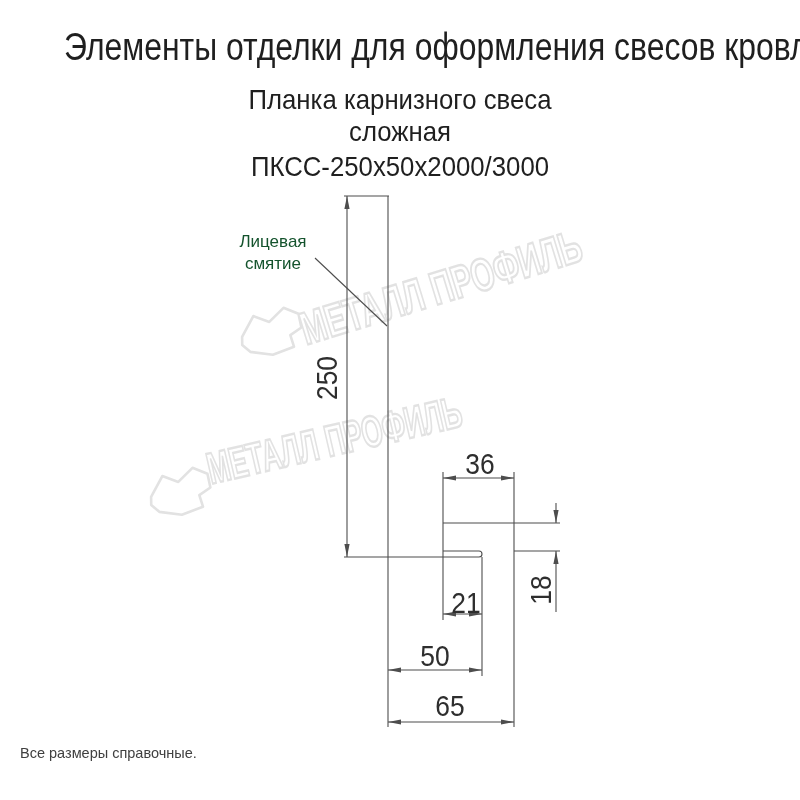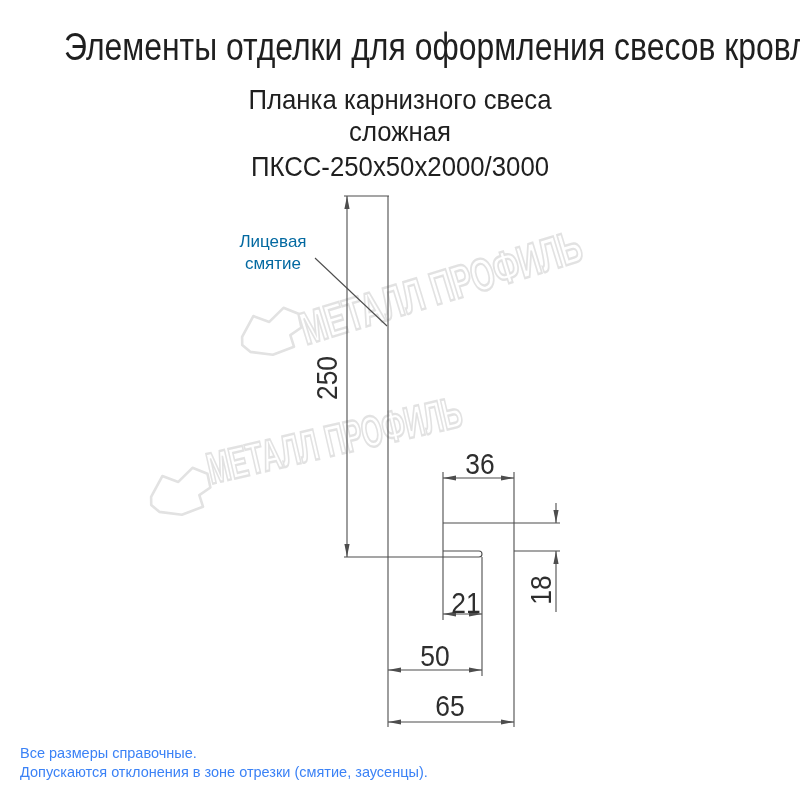--- a/index.html
+++ b/index.html
@@ -8,33 +8,33 @@
     font-family:"Liberation Sans", sans-serif;overflow:hidden;
   }
   .t{position:absolute;color:#1f1f1f;white-space:nowrap;}
   .center{left:0;width:800px;text-align:center;}
   .page-title{top:26px;font-size:38px;letter-spacing:0;transform:scaleX(0.84);}
   .sub1{top:84px;font-size:28px;transform:scaleX(0.92);}
   .sub2{top:116px;font-size:28px;transform:scaleX(0.92);}
   .code{top:151px;font-size:28px;transform:scaleX(0.92);}
   .face-label{
     left:232px;top:231px;width:82px;text-align:center;
-    font-size:17px;line-height:21.5px;color:#0369a1;white-space:normal;
+    font-size:17px;line-height:21.5px;color:#14532d;white-space:normal;
   }
   .dim{
     position:absolute;display:flex;align-items:center;justify-content:center;
     font-size:30px;color:#2e2e2e;
   }
   .dim-250{left:287px;top:360px;width:80px;height:36px;transform:rotate(-90deg) scaleX(0.88);}
   .dim-36 {left:445px;top:447px;width:70px;height:34px;transform:scaleX(0.88);}
   .dim-21 {left:431px;top:586px;width:70px;height:34px;transform:scaleX(0.88);}
   .dim-18 {left:506px;top:572px;width:70px;height:36px;transform:rotate(-90deg) scaleX(0.88);}
   .dim-50 {left:400px;top:639px;width:70px;height:34px;transform:scaleX(0.88);}
   .dim-65 {left:415px;top:689px;width:70px;height:34px;transform:scaleX(0.88);}
-  .footer-line{left:20px;font-size:14.5px;color:#3b82f6;}
+  .footer-line{left:20px;font-size:14.5px;color:#404040;}
   .fl1{top:745px;}
   .fl2{top:764px;}
   svg.draw{position:absolute;left:0;top:0;}
   .dline{stroke:#4d4d4d;stroke-width:1.1;fill:none;}
   .ah{fill:#4d4d4d;stroke:none;}
   .wm-text{
     font-family:"Liberation Sans", sans-serif;font-weight:bold;
     fill:#ffffff;stroke:#e2e2e2;stroke-width:2.4;
   }
   .wm-logo{fill:#ffffff;stroke:#e2e2e2;stroke-width:2.6;stroke-linejoin:round;}
@@ -106,15 +106,14 @@
   </div>
 
   <div class="dim dim-250">250</div>
   <div class="dim dim-36">36</div>
   <div class="dim dim-21">21</div>
   <div class="dim dim-18">18</div>
   <div class="dim dim-50">50</div>
   <div class="dim dim-65">65</div>
 
   <div class="t footer-line fl1">Все размеры справочные.</div>
-  <div class="t footer-line fl2">Допускаются отклонения в зоне отрезки (смятие, заусенцы).</div>
 
 </div>
 
 </body></html>

